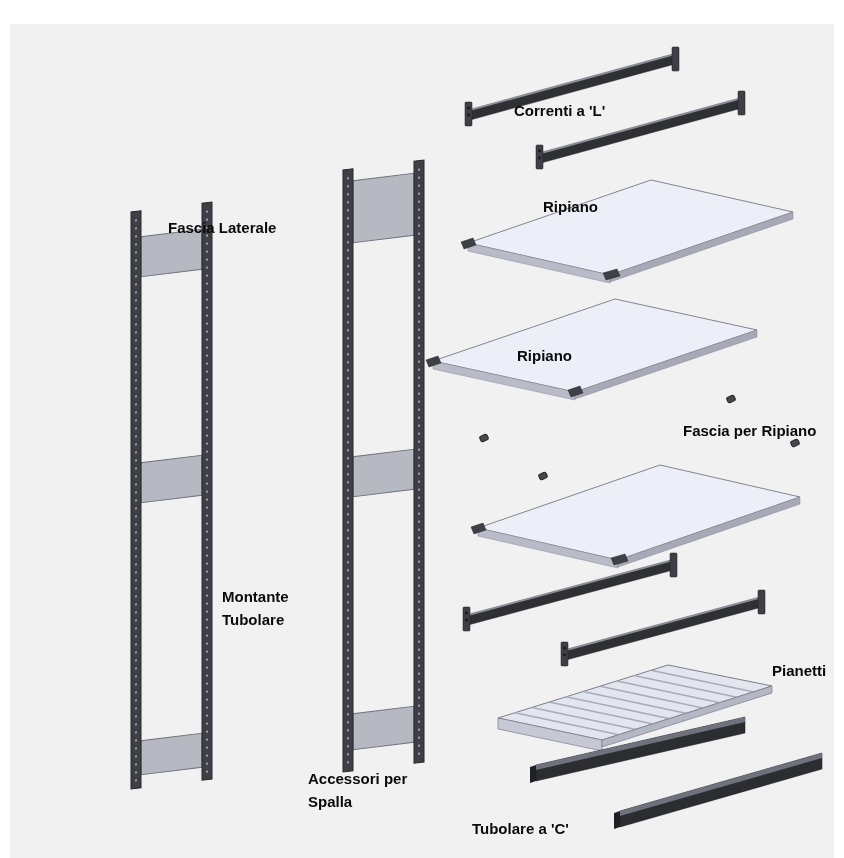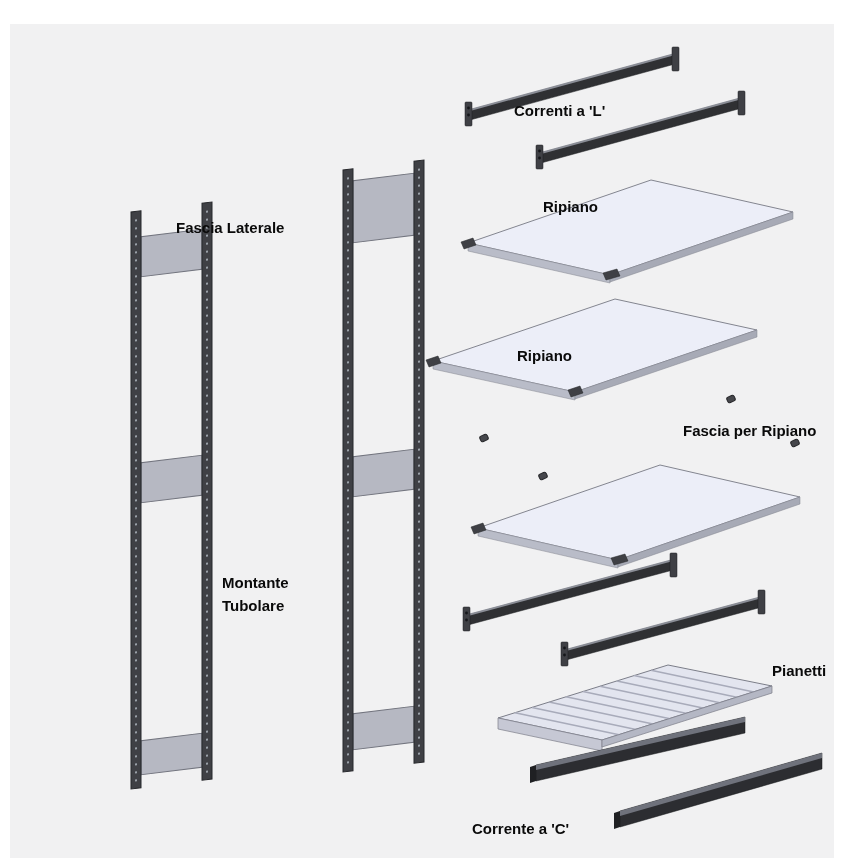--- a/index.html
+++ b/index.html
@@ -151,17 +151,18 @@
       <polygon class="cbeam" points="620,797 822,739 822,755 620,813"></polygon>
       <polygon class="cbeam-hl" points="620,797 822,739 822,744 620,802"></polygon>
       <polygon class="cbeam-cap" points="614,799 620,797 620,813 614,815"></polygon>
     </g>
   </svg>
 
   <div class="lbl" style="left:514px;top:86px;">Correnti a 'L'</div>
   <div class="lbl" style="left:543px;top:182px;">Ripiano</div>
   <div class="lbl" style="left:517px;top:331px;">Ripiano</div>
   <div class="lbl" style="left:683px;top:406px;">Fascia per Ripiano</div>
-  <div class="lbl" style="left:176px;top:203px;">Fascia Laterale</div>
-  <div class="lbl wrap" style="left:222px;top:558px;width:92px;">Montante Tubolare</div>
+  <div class="lbl" style="left:168px;top:203px;">Fascia Laterale</div>
+  <div class="lbl wrap" style="left:222px;top:572px;width:92px;">Montante Tubolare</div>
+  <div class="lbl wrap" style="left:308px;top:754px;width:108px;">Accessori per Spalla</div>
   <div class="lbl" style="left:772px;top:646px;">Pianetti</div>
-  <div class="lbl" style="left:472px;top:804px;">Corrente a 'C'</div>
+  <div class="lbl" style="left:472px;top:804px;">Tubolare a 'C'</div>
 </div>
 
 </body></html>

